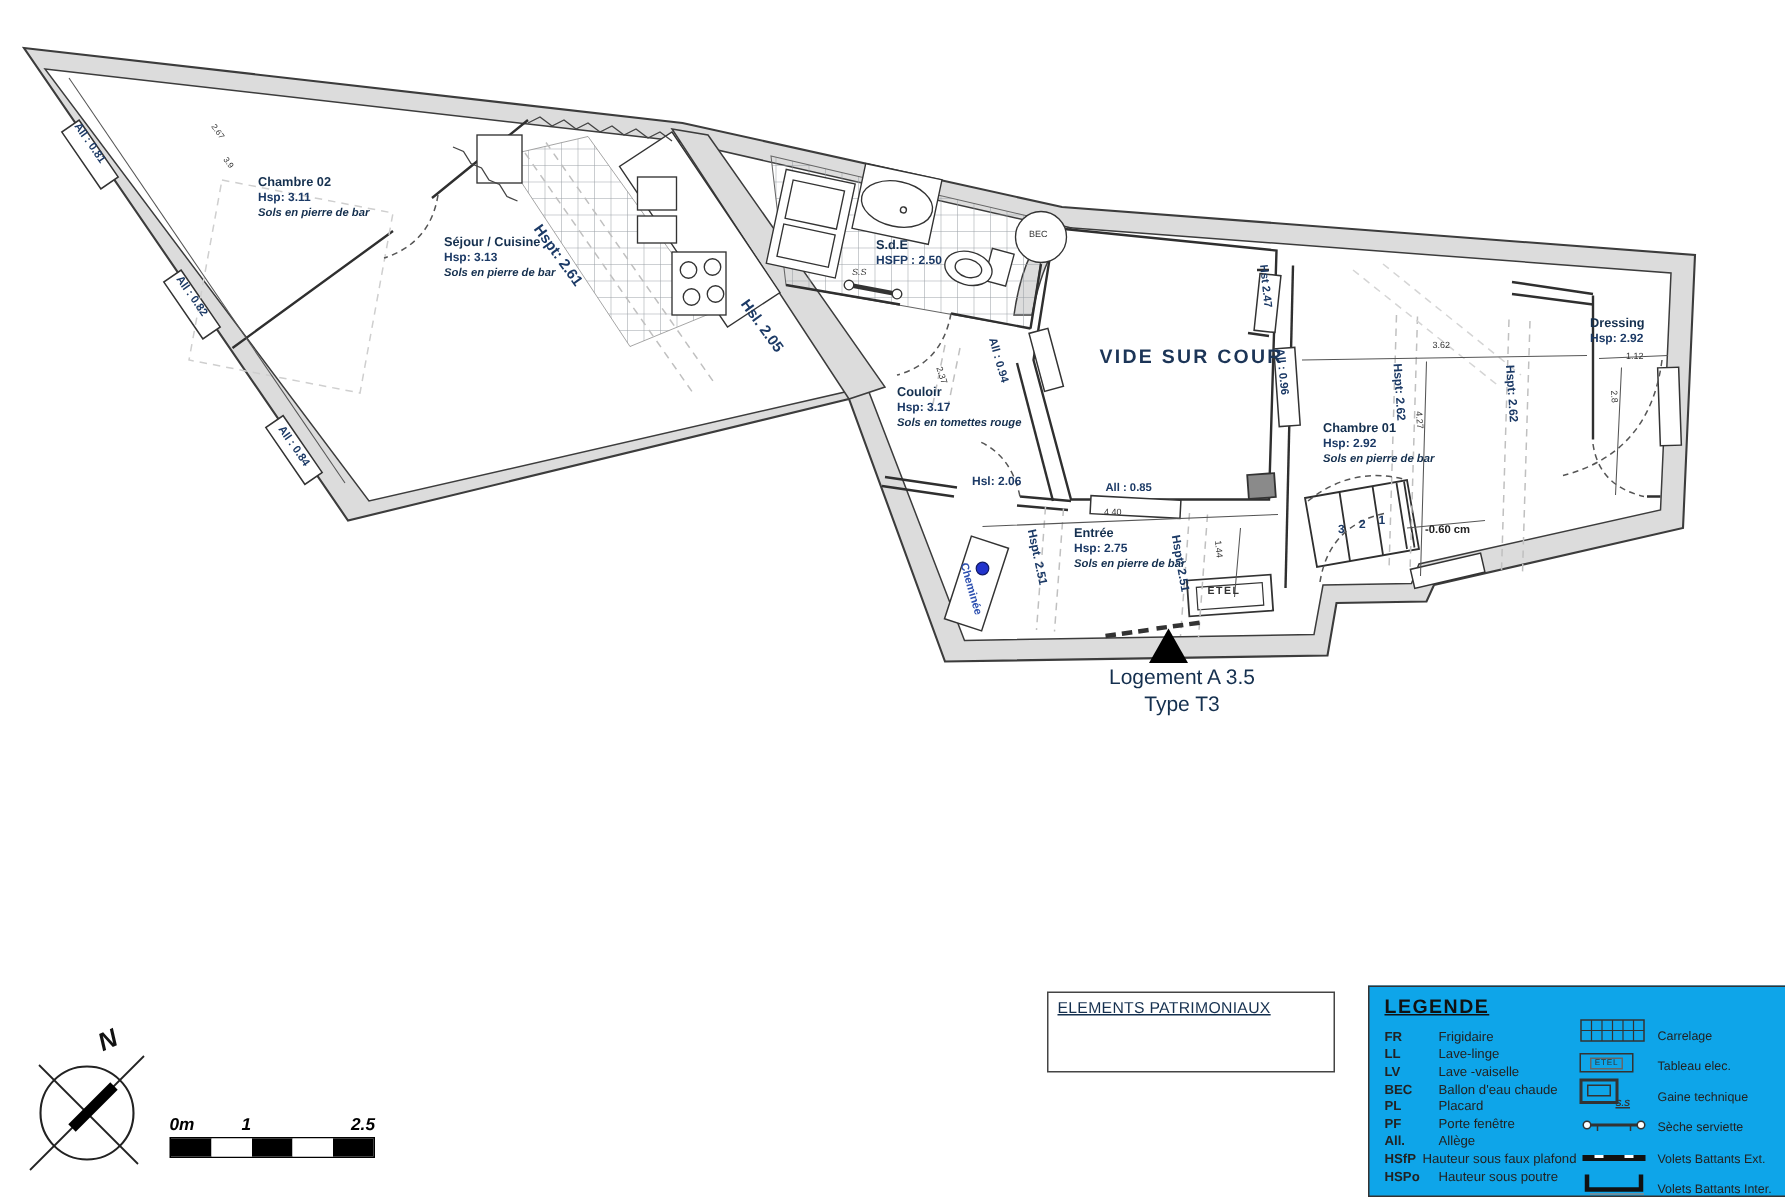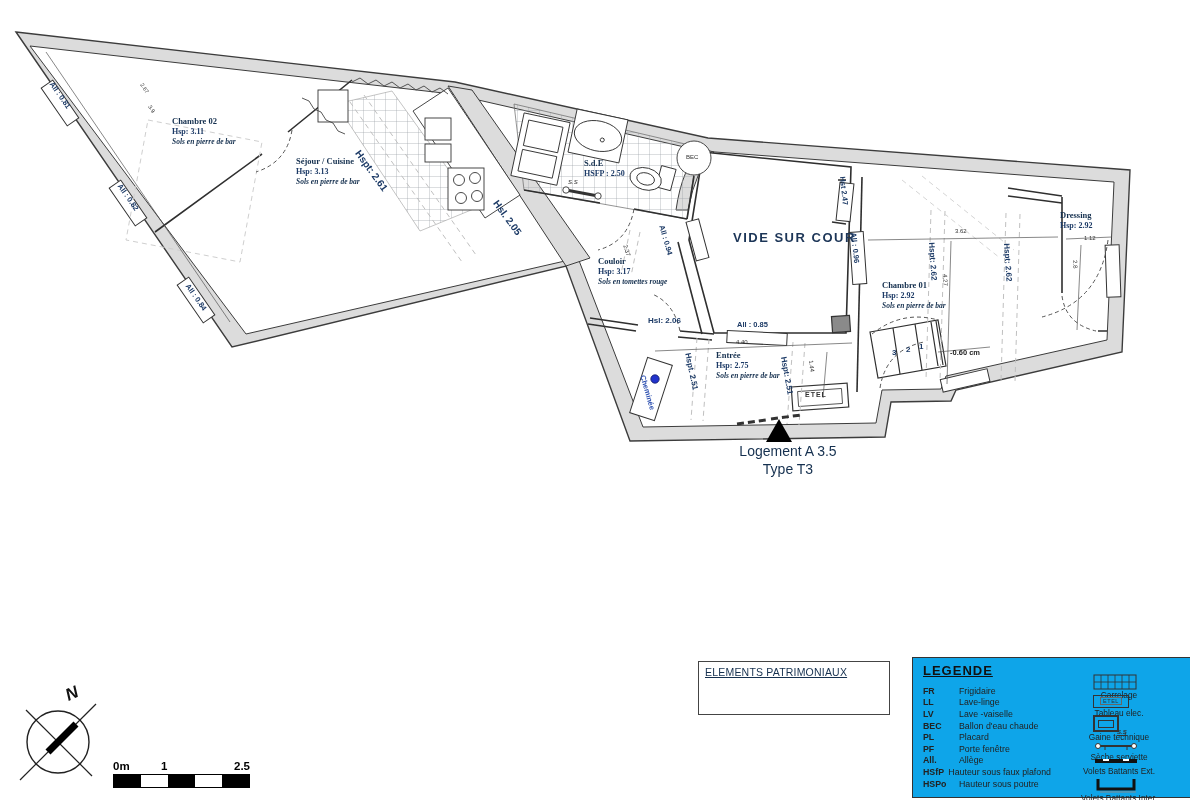--- a/index.html
+++ b/index.html
@@ -1,40 +1,40 @@
 <!DOCTYPE html>
 <html><head>
 <meta charset="utf-8">
 <style>
   html,body{margin:0;padding:0;background:#fff;}
   #canvas{position:relative;width:1190px;height:800px;background:#fff;overflow:hidden;
           font-family:"Liberation Sans",sans-serif;color:#15304f;}
   #plan-svg{position:absolute;left:0;top:0;}
-  .room{position:absolute;line-height:1.3;white-space:nowrap;font-family:Liberation Serif, serif;}
+  .room{position:absolute;line-height:1.3;white-space:nowrap;}
   .room .nm{display:block;font-size:8.5px;font-weight:700;color:#15304f;}
   .room .ht{display:block;font-size:8px;font-weight:600;color:#1c3a66;}
   .room .fl{display:block;font-size:7.5px;font-weight:600;font-style:italic;color:#15304f;}
   .ann{position:absolute;font-size:7.5px;font-weight:600;color:#1c3a66;white-space:nowrap;transform-origin:0 0;}
   .dim{position:absolute;font-size:6px;color:#333;white-space:nowrap;transform-origin:0 0;}
   .big-ann{font-size:10px;}
   .courtyard-label{position:absolute;font-size:13px;font-weight:600;letter-spacing:1.5px;color:#1c3557;}
   .bold-ann{font-weight:700;font-size:8px;}
   .blue{color:#2d50b0;}
   .stair-num{position:absolute;font-size:8px;font-weight:600;color:#1c3a66;}
   
   #entry-triangle{position:absolute;left:766px;top:419px;width:0;height:0;
     border-left:13px solid transparent;border-right:13px solid transparent;border-bottom:23px solid #000;}
   #title-block{position:absolute;left:722px;top:443px;width:132px;text-align:center;}
   #title-block span{display:block;font-size:14px;color:#15304f;line-height:1.25;}
   
   #compass{position:absolute;left:10px;top:684px;width:130px;height:110px;}
   #north-label{position:absolute;left:56px;top:0px;font-size:17px;font-weight:700;font-style:italic;
     transform:rotate(-24deg);color:#111;}
   
-  #scalebar{position:absolute;left:113px;top:760px;width:137px;}
+  #scalebar{position:absolute;left:113px;top:744px;width:137px;font-style:italic;}
   #scalebar .labels{position:relative;height:14px;font-size:11.5px;font-weight:700;color:#000;}
   #scalebar .labels .l0{position:absolute;left:0;}
   #scalebar .labels .l1{position:absolute;left:48px;}
   #scalebar .labels .l2{position:absolute;right:0;}
   #scalebar .bar{display:flex;width:135px;height:12px;border:1px solid #000;box-sizing:content-box;}
   #scalebar .bar div{width:27px;height:12px;}
   .seg-b{background:#000;} .seg-w{background:#fff;}
   
   #patrimonial{position:absolute;left:698px;top:661px;width:192px;height:54px;border:1px solid #444;
     background:#fff;padding:4px 6px;box-sizing:border-box;}
@@ -47,21 +47,21 @@
   
   #legend{position:absolute;left:912px;top:657px;width:324px;height:141px;border:1.5px solid #333;
     background:#0ea5e9;box-sizing:border-box;}
   #legend .lt{position:absolute;left:10px;top:5px;font-size:13px;letter-spacing:1px;color:#111;
     text-decoration:underline;font-weight:600;}
   #legend .abbrs{position:absolute;left:10px;top:27px;width:128px;}
   #legend .abbr-row{display:flex;height:11.6px;align-items:center;}
   #legend .abbr-row .a{width:36px;font-size:8.8px;color:#222;font-weight:bold;}
   #legend .abbr-row .b{font-size:8.8px;color:#222;white-space:nowrap;}
   #legend .syms{position:absolute;left:140px;top:16px;width:132px;}
-  #legend .sym-row{display:flex;align-items:center;height:20.5px;flex-direction:column;}
+  #legend .sym-row{display:flex;align-items:flex-end;height:20.5px;}
   #legend .sym-row .ic{width:52px;display:flex;justify-content:flex-start;align-items:center;position:relative;}
   #legend .sym-row .sl{font-size:8.3px;color:#222;white-space:nowrap;}
   .icon-etel{width:34px;height:11px;border:1px solid #333;position:relative;display:flex;
     align-items:center;justify-content:center;}
   .icon-etel span{font-size:5.5px;letter-spacing:.5px;color:#333;border:1px solid #666;padding:0 2px;}
   .icon-gaine{width:22px;height:13px;border:2px solid #333;display:flex;align-items:center;justify-content:center;}
   .icon-gaine div{width:14px;height:6px;border:1px solid #333;}
   .ss-txt{position:absolute;left:24px;top:-7px;font-size:6px;font-style:italic;font-weight:700;color:#333;
     text-decoration:underline;}
 </style>

